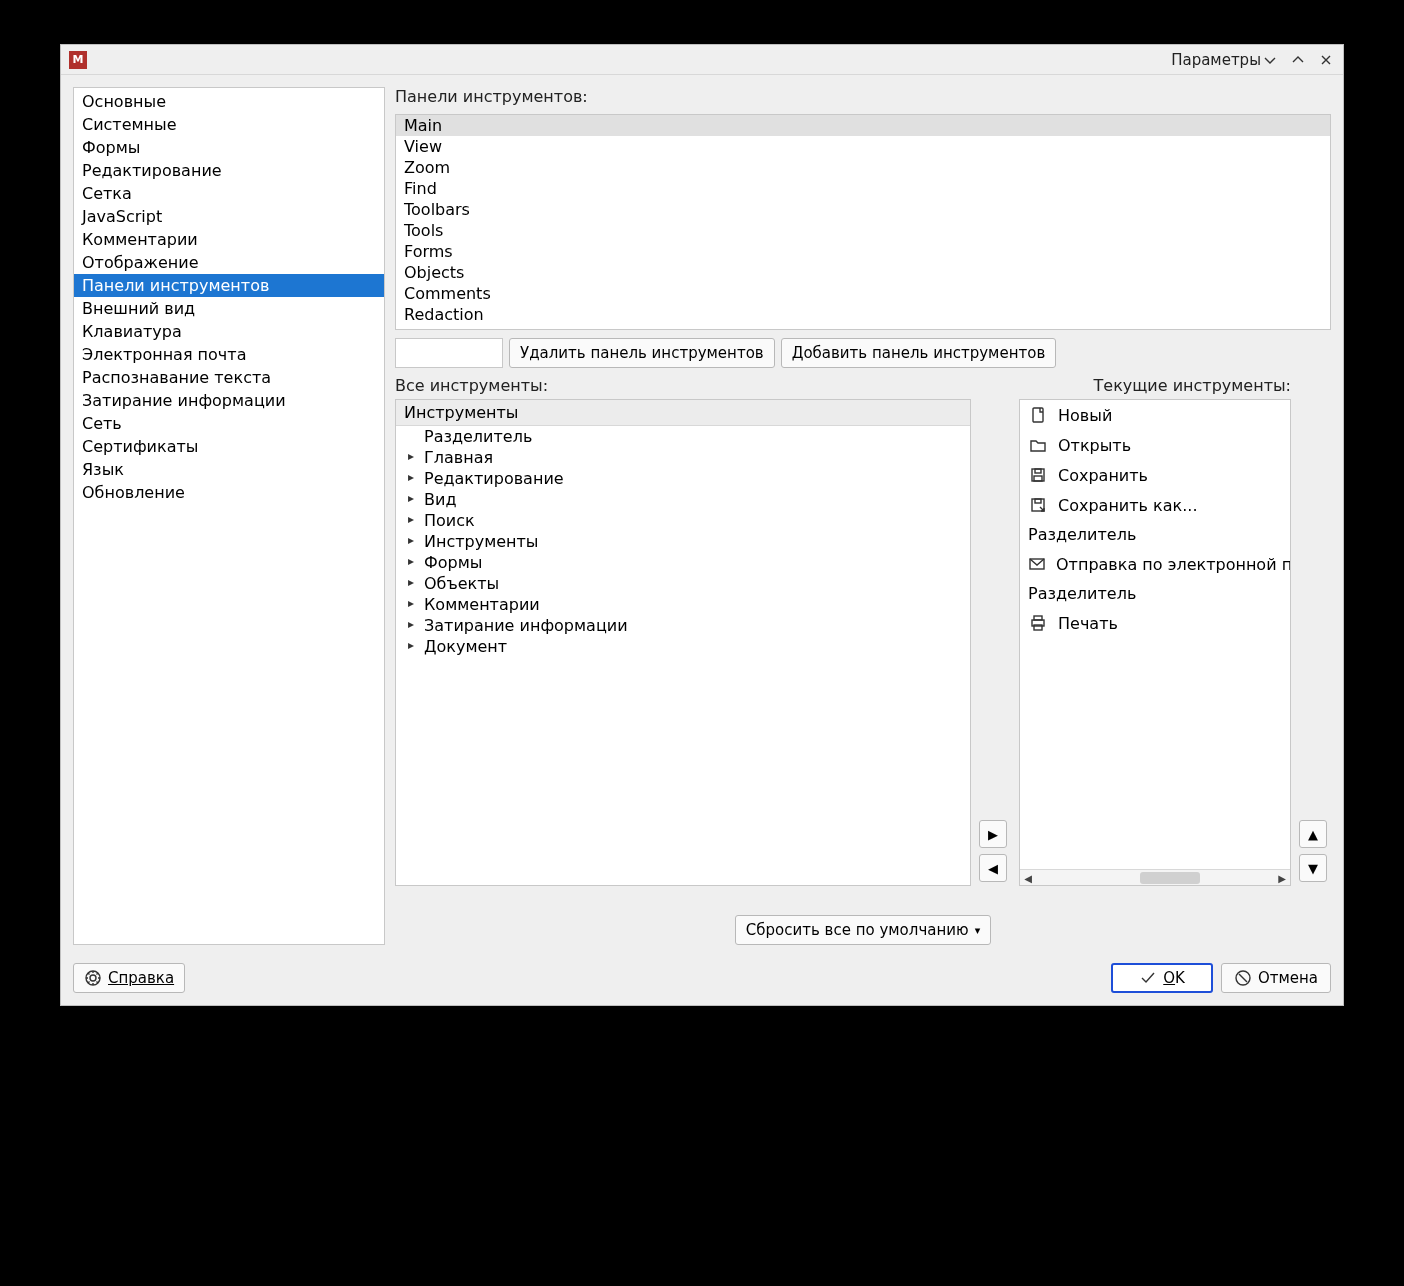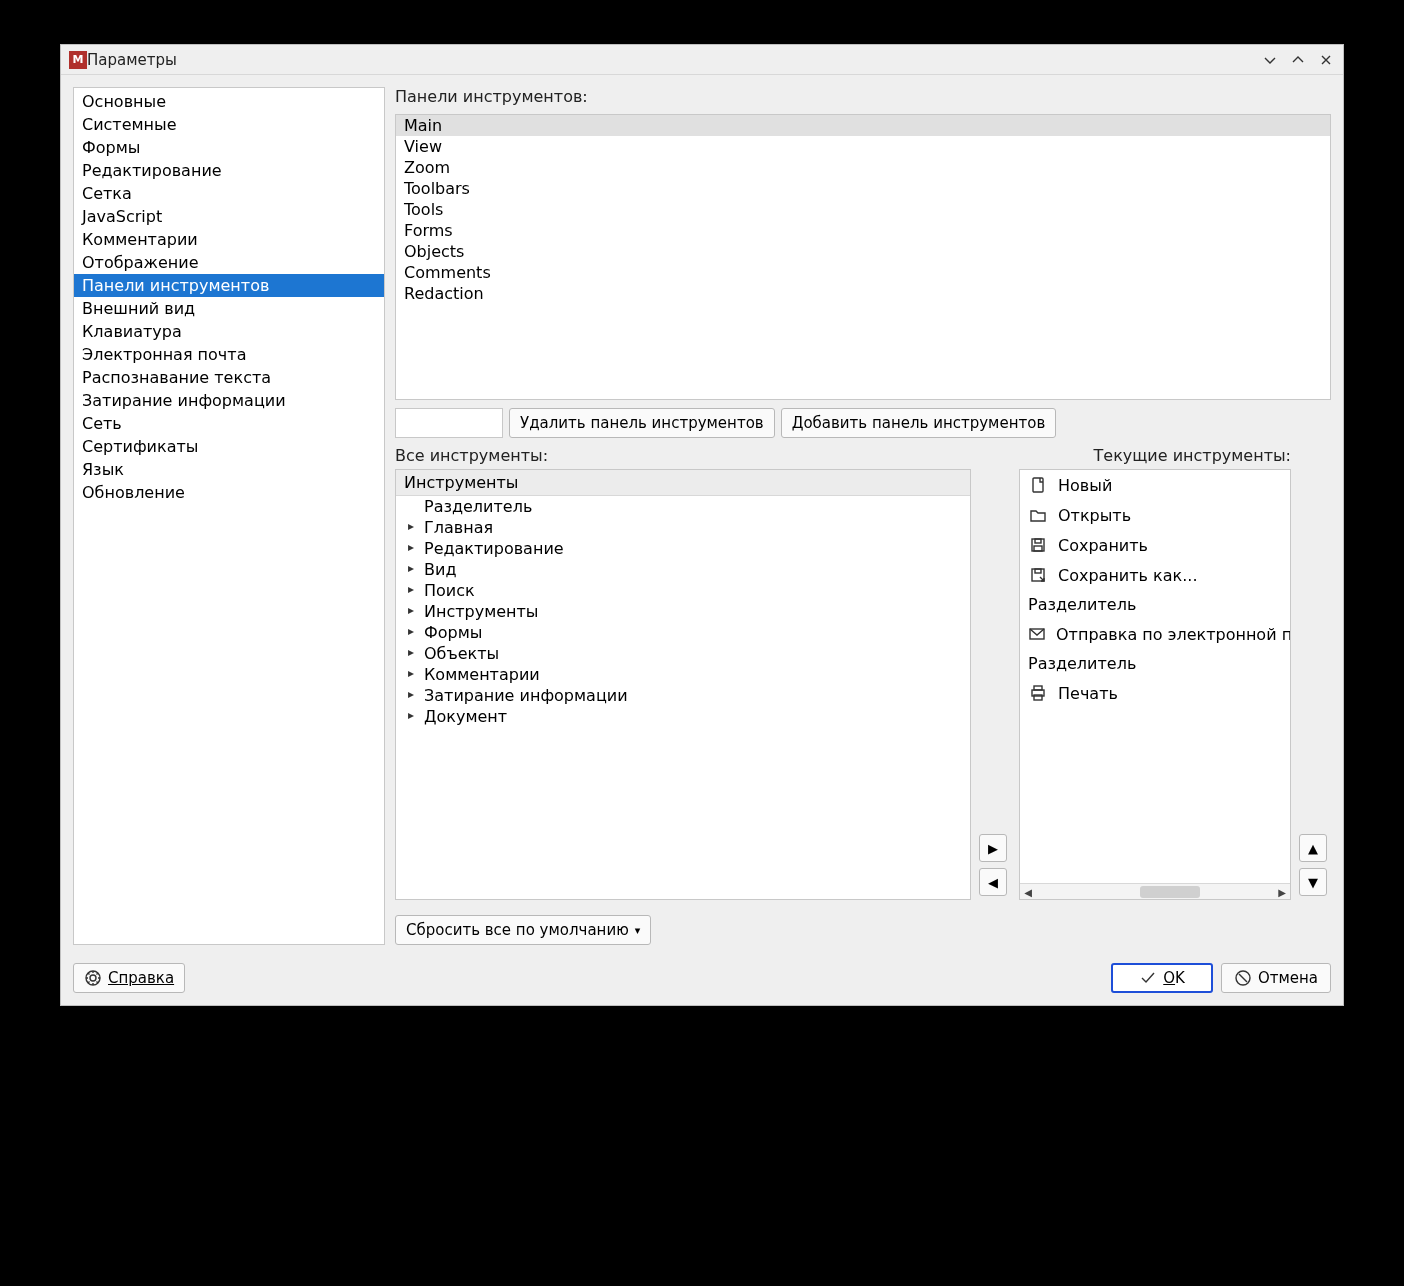--- a/index.html
+++ b/index.html
@@ -21,22 +21,22 @@
     border-bottom: 1px solid #d8d8d8;
   }
   .titlebar .app-icon {
     width: 18px; height: 18px;
     background: #b0302c;
     position: relative;
     display: flex; align-items: center; justify-content: center;
     color: #fff; font-weight: bold; font-size: 11px;
   }
   .titlebar .title {
-    flex: 1; text-align: left;
-    font-size: 15px; color: #222;
+    flex: 1; text-align: right;
+    font-size: 15px; color: #222; padding-left: 37px;
   }
   .titlebar .win-btns { display: flex; gap: 10px; }
   .titlebar .win-btn { width: 18px; height: 18px; display: flex; align-items: center; justify-content: center; cursor: pointer; }
   .titlebar .win-btn svg { width: 14px; height: 14px; }
 
   .body {
     flex: 1;
     display: flex;
     padding: 12px;
     gap: 10px;
@@ -62,21 +62,21 @@
 
   .main {
     flex: 1;
     display: flex; flex-direction: column;
     gap: 8px;
     overflow: hidden;
   }
   .section-label { font-size: 16px; color: #222; }
 
   .toolbar-list {
-    height: 286px;
+    height: 216px;
     background: #fff;
     border: 1px solid #c8c8c8;
     overflow-y: scroll;
     font-size: 16px;
   }
   .toolbar-list .row {
     padding: 1px 8px;
     cursor: pointer;
   }
   .toolbar-list .row.selected {
@@ -176,21 +176,21 @@
   .arrow-btn {
     width: 28px; height: 28px;
     display: flex; align-items: center; justify-content: center;
     background: #fafafa;
     border: 1px solid #b8b8b8;
     border-radius: 3px;
     font-size: 13px;
     cursor: pointer;
   }
 
-  .reset-row { display: flex; justify-content: flex-start; margin-top: 7px; }
+  .reset-row { display: flex; justify-content: center; margin-top: 21px; }
 
   .footer {
     display: flex;
     padding: 6px 12px 12px 12px;
     gap: 8px;
     align-items: center;
   }
   .footer .spacer { flex: 1; }
   .ok-btn {
     background: #fff;
@@ -251,20 +251,21 @@
         <div class="item">Обновление</div>
       </div>
 
     <div class="main">
       <div class="section-label">Панели инструментов:</div>
 
       <div class="toolbar-list" id="toolbar-list">
           <div class="row selected">Main</div>
           <div class="row">View</div>
           <div class="row">Zoom</div>
+          <div class="row">Find</div>
           <div class="row">Toolbars</div>
           <div class="row">Tools</div>
           <div class="row">Forms</div>
           <div class="row">Objects</div>
           <div class="row">Comments</div>
           <div class="row">Redaction</div>
         </div>
 
       <div class="add-remove-row">
         <input type="text" value="" style="">

